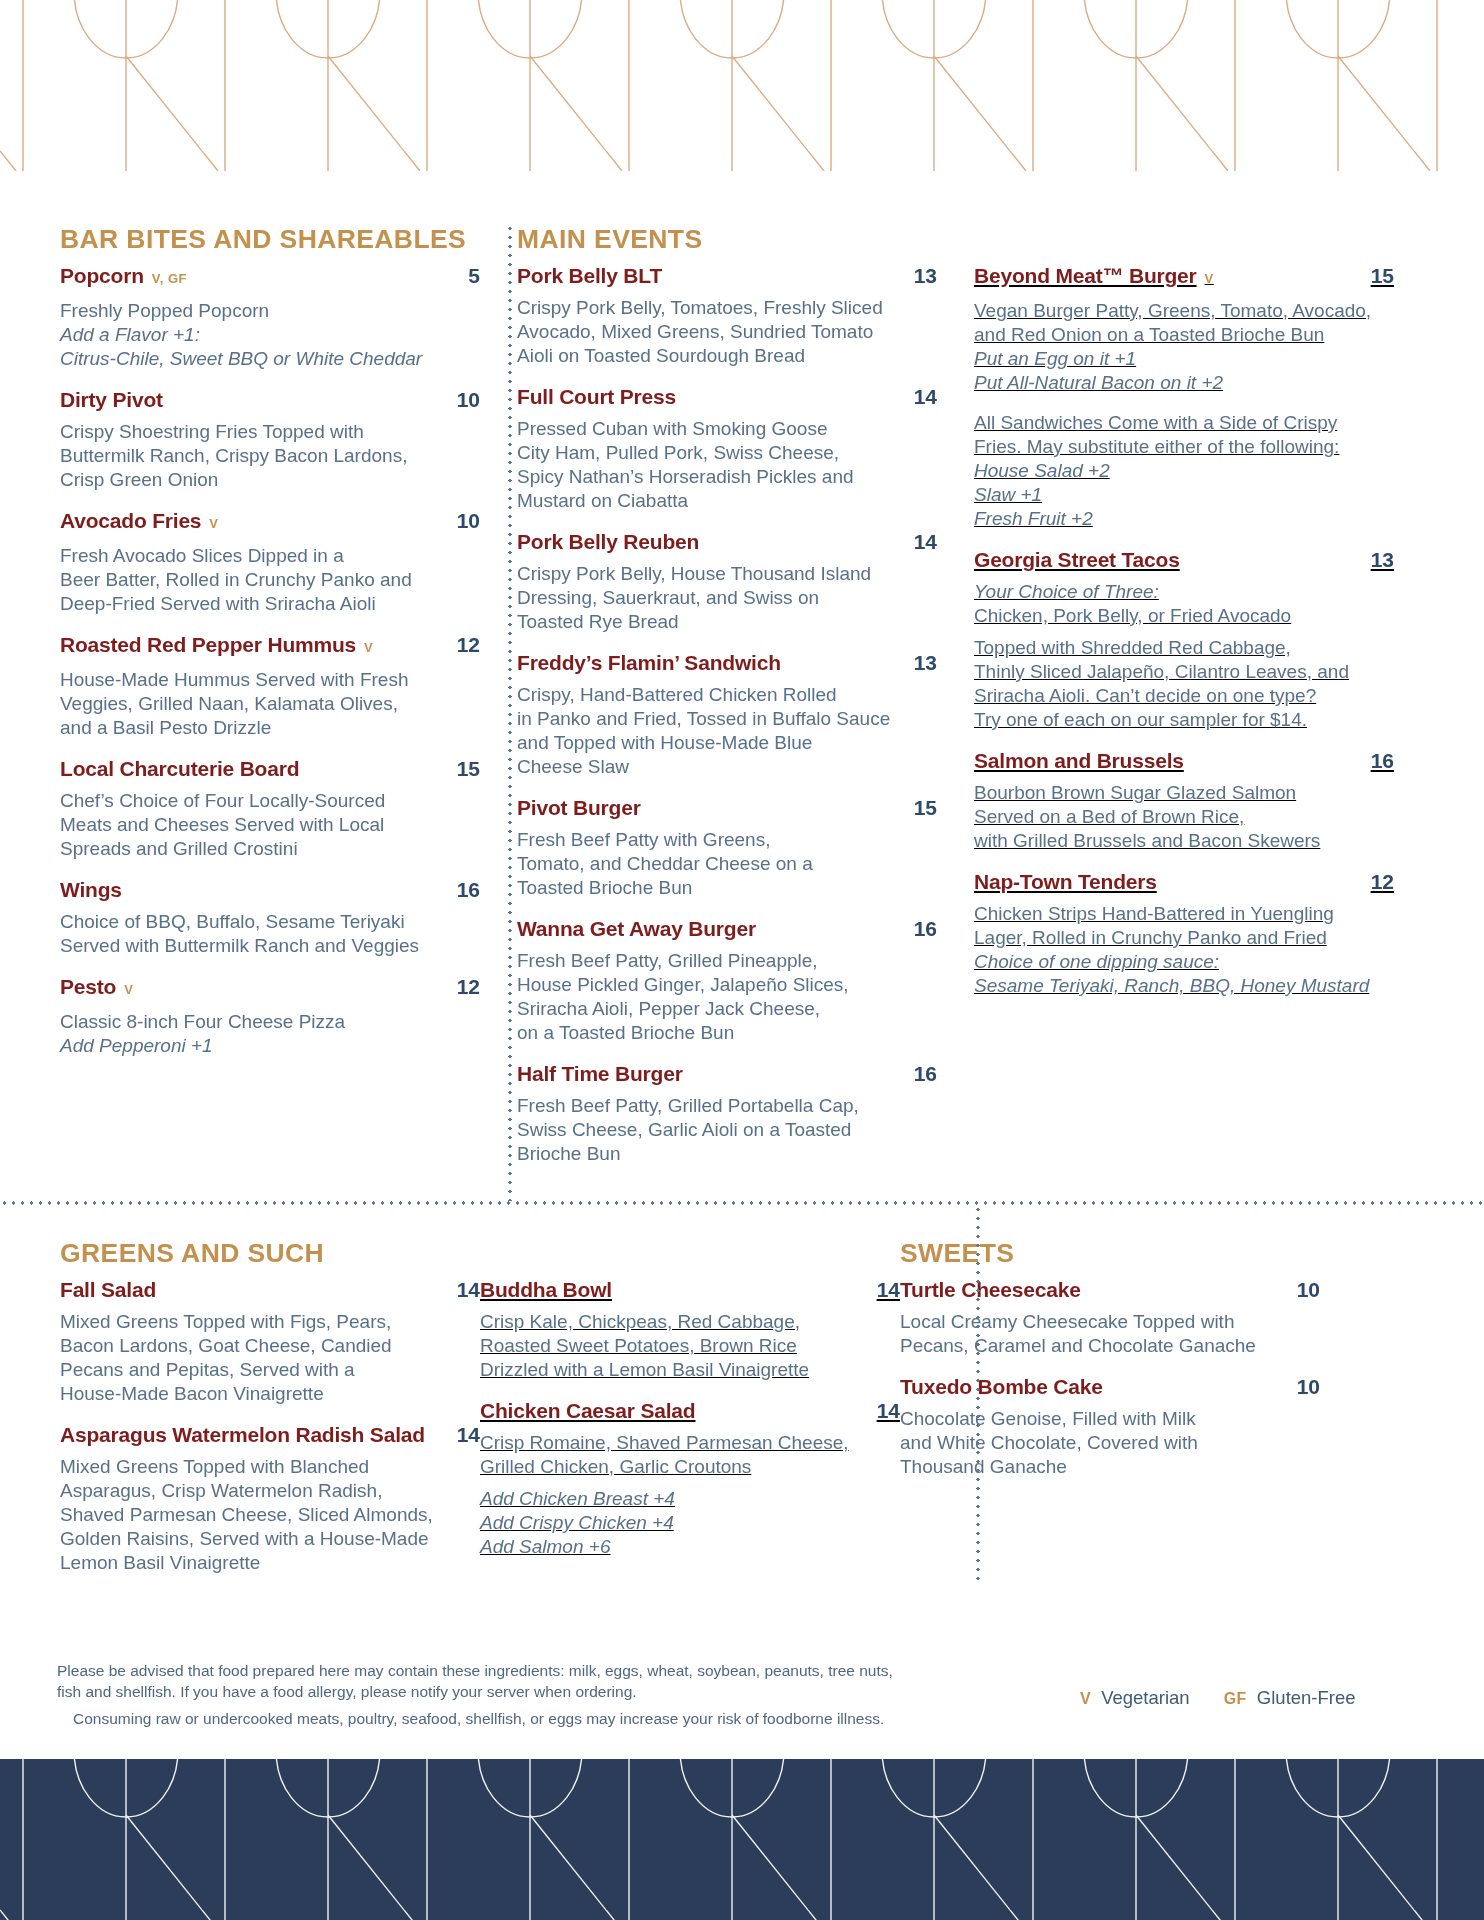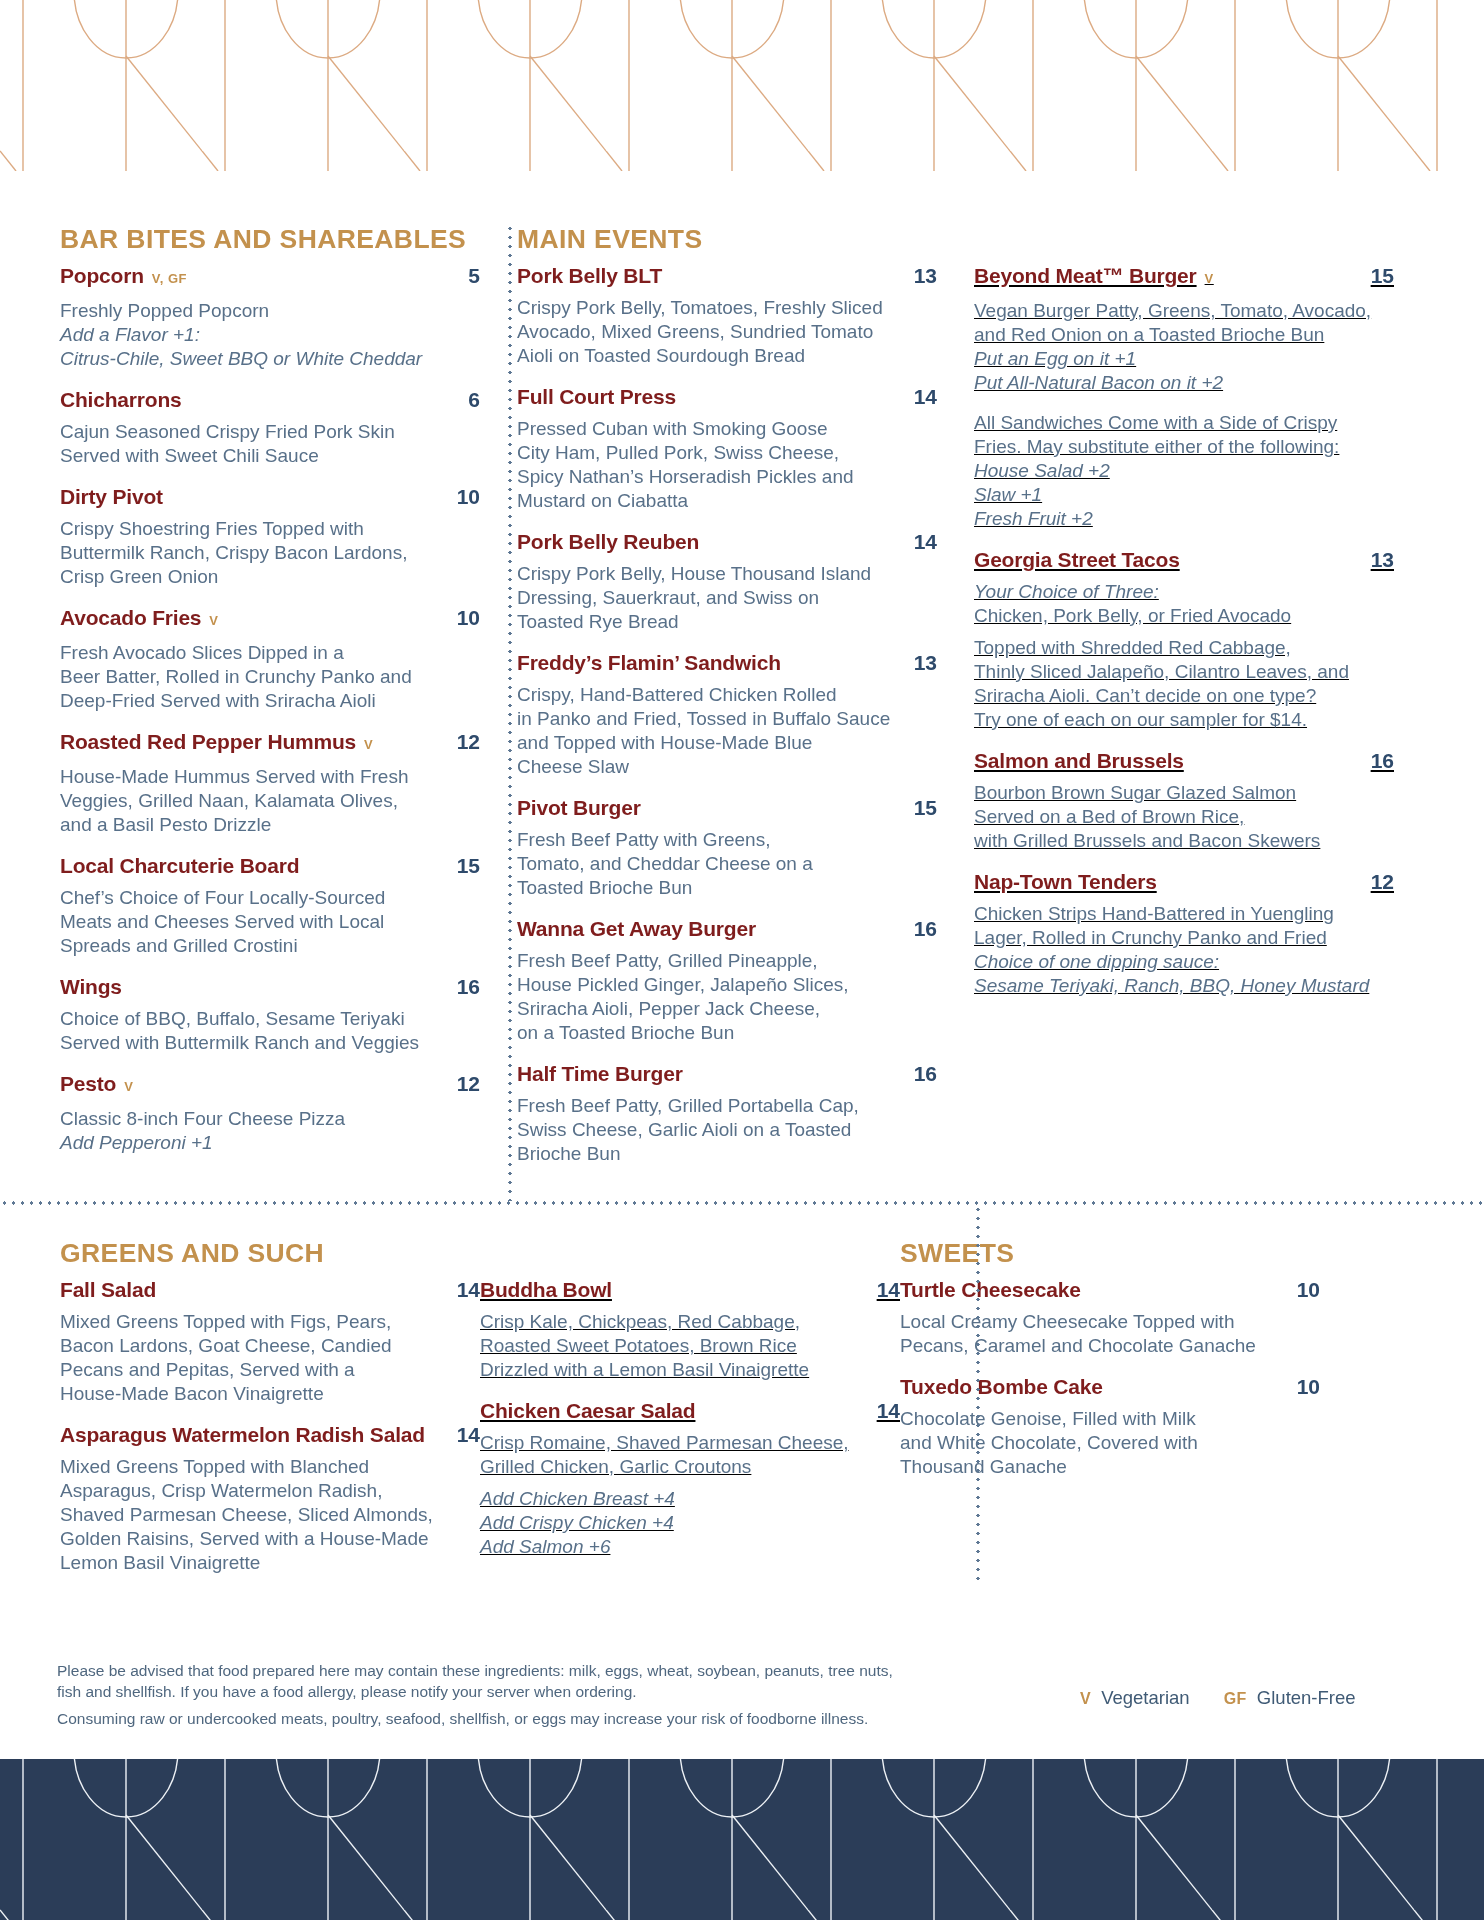--- a/index.html
+++ b/index.html
@@ -41,21 +41,21 @@
   .ih{display:flex;align-items:baseline;line-height:26px;margin-bottom:7px;}
   .nm{font-size:21px;font-weight:bold;color:#7f1d1d;letter-spacing:-.2px;white-space:nowrap;}
   .dt{font-size:13px;font-weight:bold;color:#c3914d;margin-left:8px;letter-spacing:.5px;white-space:nowrap;}
   .pr{margin-left:auto;font-size:21px;font-weight:bold;color:#2e4a6b;}
   .ln,.nt{font-size:19px;line-height:24px;color:#587089;white-space:nowrap;}
   .nt{font-style:italic;}
   .g{margin-top:8px;}
   
   .page-footer{box-sizing:border-box;height:104px;position:relative;padding:6px 0 0 57px;}
   .disc{font-size:15.5px;line-height:20.5px;color:#4f677f;white-space:nowrap;}
-  .disc-gap{margin-top:7px;}
+  .disc-gap{margin-top:7px;margin-left:16px;}
   .legend{position:absolute;left:1080px;top:32px;display:flex;align-items:baseline;}
   .lg-sym{font-size:16px;font-weight:bold;color:#c3914d;letter-spacing:.5px;}
   .lg-lab{font-size:18.5px;color:#3f5a75;margin-left:10px;}
   .lg-sym.second{margin-left:34px;}
 </style>
 </head>
 <body>
 
 <svg class="band" width="1484" height="171" viewBox="0 0 1484 171" xmlns="http://www.w3.org/2000/svg">
   <defs>
@@ -83,28 +83,20 @@
       <div class="ih">
           <span class="nm">Popcorn</span>
           <span class="dt">V, GF</span>
           <span class="pr">5</span>
         </div>
       <div class="ln">Freshly Popped Popcorn</div>
       <div class="nt">Add a Flavor +1:</div>
       <div class="nt">Citrus-Chile, Sweet BBQ or White Cheddar</div>
     </div>
 
-    <div class="it">
-      <div class="ih">
-          <span class="nm">Chicharrons</span>
-          <span class="pr">6</span>
-        </div>
-      <div class="ln">Cajun Seasoned Crispy Fried Pork Skin</div>
-      <div class="ln">Served with Sweet Chili Sauce</div>
-    </div>
 
     <div class="it">
       <div class="ih">
           <span class="nm">Dirty Pivot</span>
           <span class="pr">10</span>
         </div>
       <div class="ln">Crispy Shoestring Fries Topped with</div>
       <div class="ln">Buttermilk Ranch, Crispy Bacon Lardons,</div>
       <div class="ln">Crisp Green Onion</div>
     </div>

